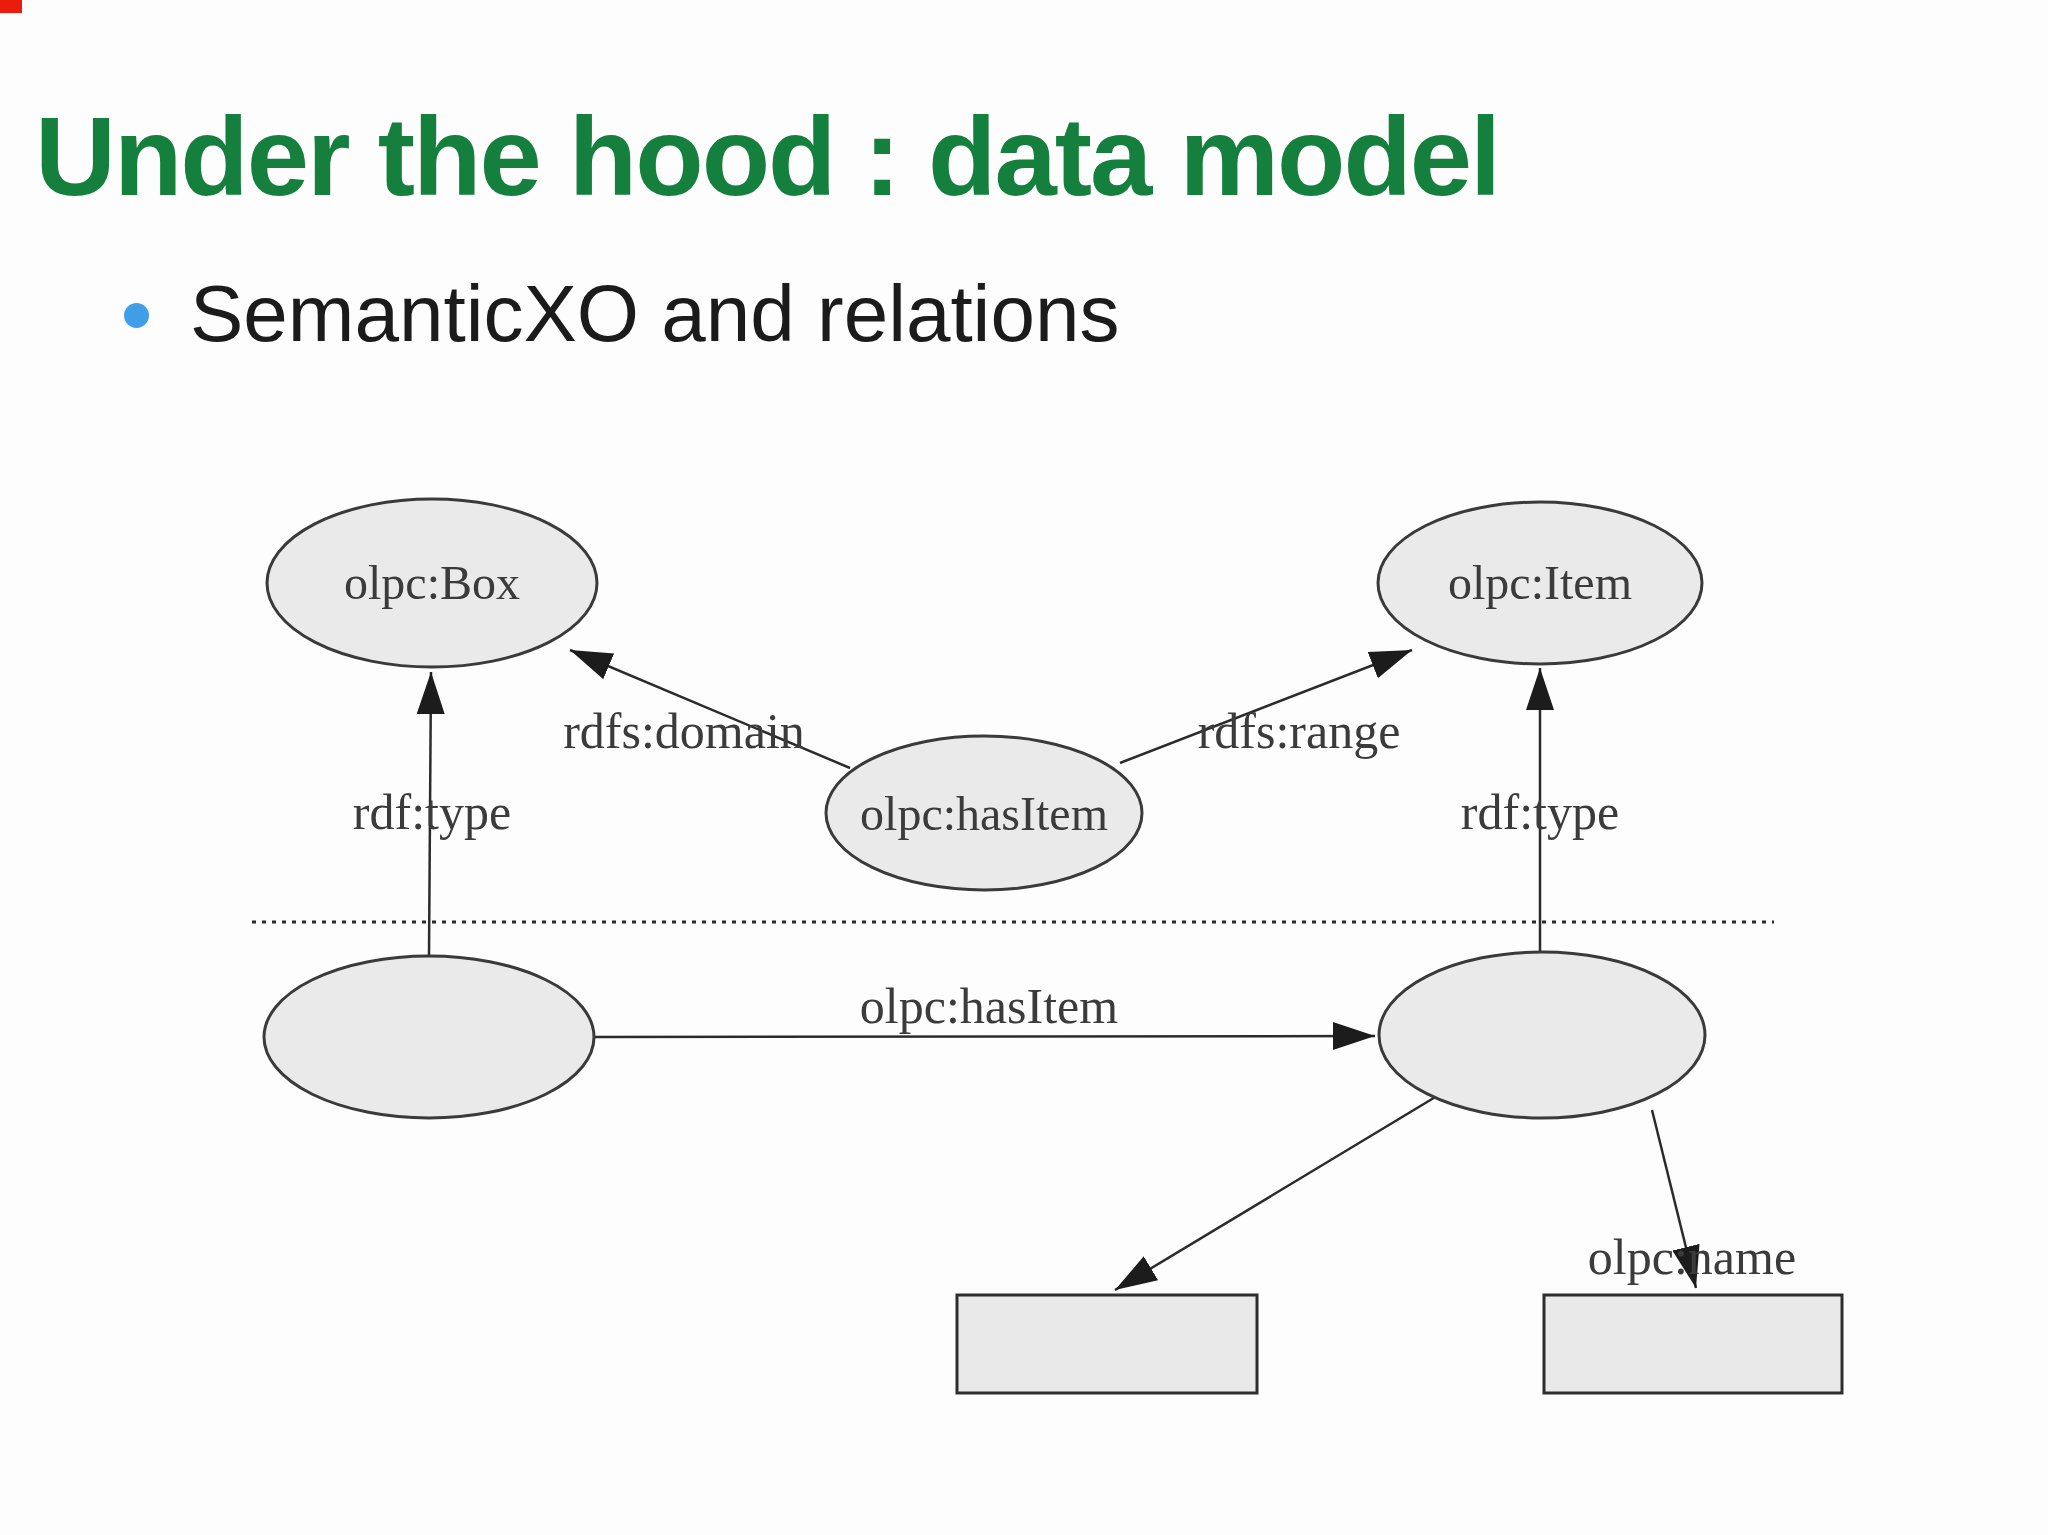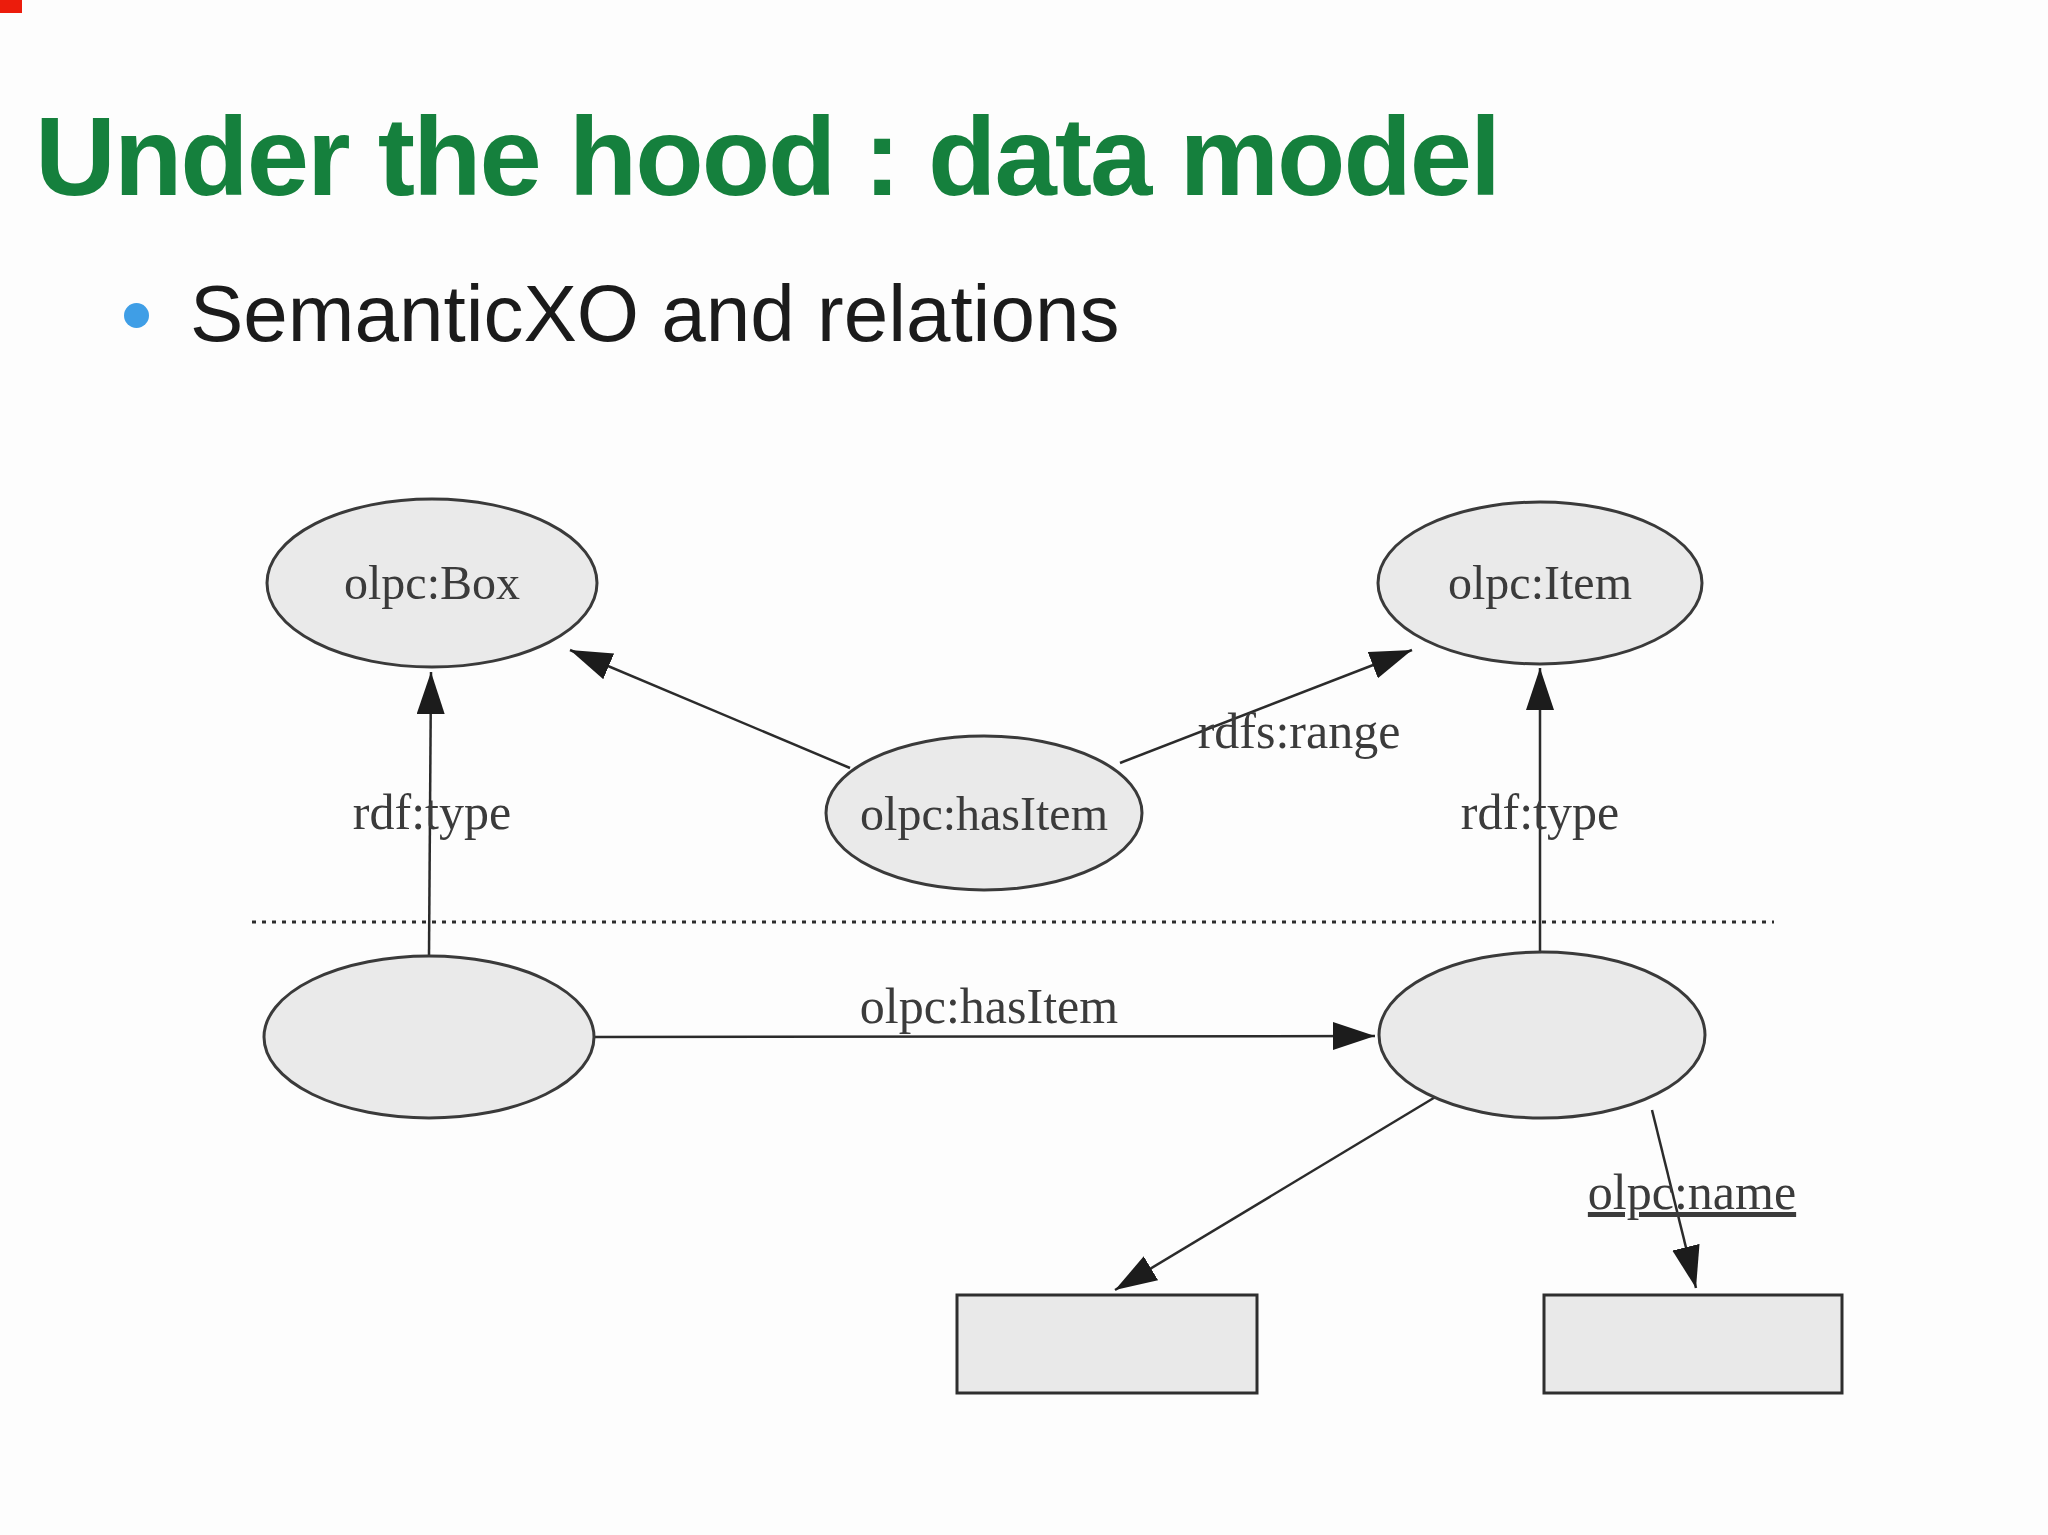--- a/index.html
+++ b/index.html
@@ -98,20 +98,21 @@
 
     <rect x="945" y="1295" width="300" height="98" fill="#e9e9e9" stroke="#2e2e2e" stroke-width="3"></rect>
     <rect x="1532" y="1295" width="298" height="98" fill="#e9e9e9" stroke="#2e2e2e" stroke-width="3"></rect>
   </svg>
 
   <div class="dlabel node" style="left:420px;top:582px;">olpc:Box</div>
   <div class="dlabel node" style="left:1528px;top:582px;font-family:Liberation Serif, serif;">olpc:Item</div>
   <div class="dlabel node" style="left:972px;top:813px;">olpc:hasItem</div>
 
   <div class="dlabel" style="left:420px;top:812px;">rdf:type</div>
+  <div class="dlabel" style="left:672px;top:731px;">rdfs:domain</div>
   <div class="dlabel" style="left:1287px;top:731px;">rdfs:range</div>
   <div class="dlabel" style="left:1528px;top:812px;">rdf:type</div>
   <div class="dlabel" style="left:977px;top:1006px;">olpc:hasItem</div>
-  <div class="dlabel" style="left:1680px;top:1192px;text-decoration:underline;">olpc:name</div>
+  <div class="dlabel" style="left:1680px;top:1257px;">olpc:name</div>
 </div>
 
 <div class="footer">
 </div>
 
 </body></html>

